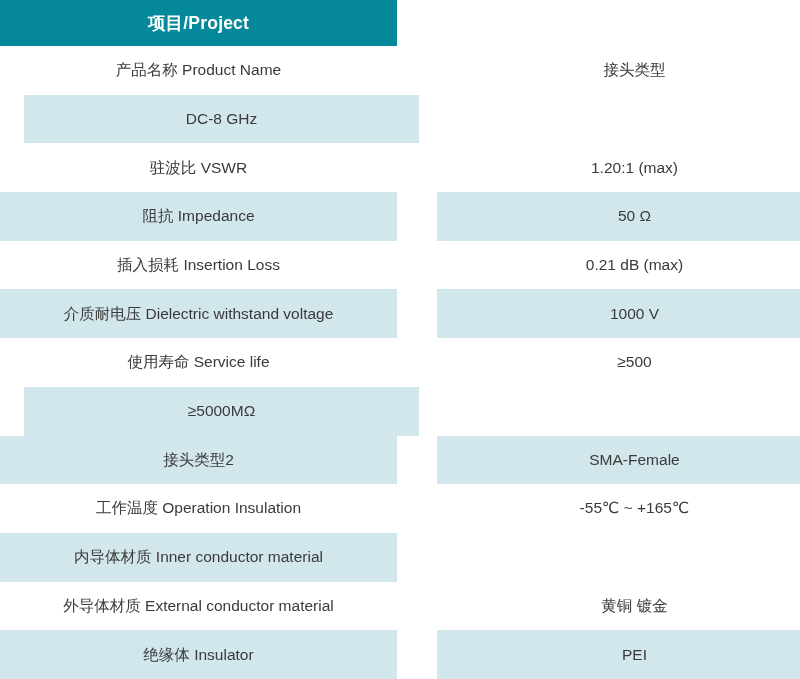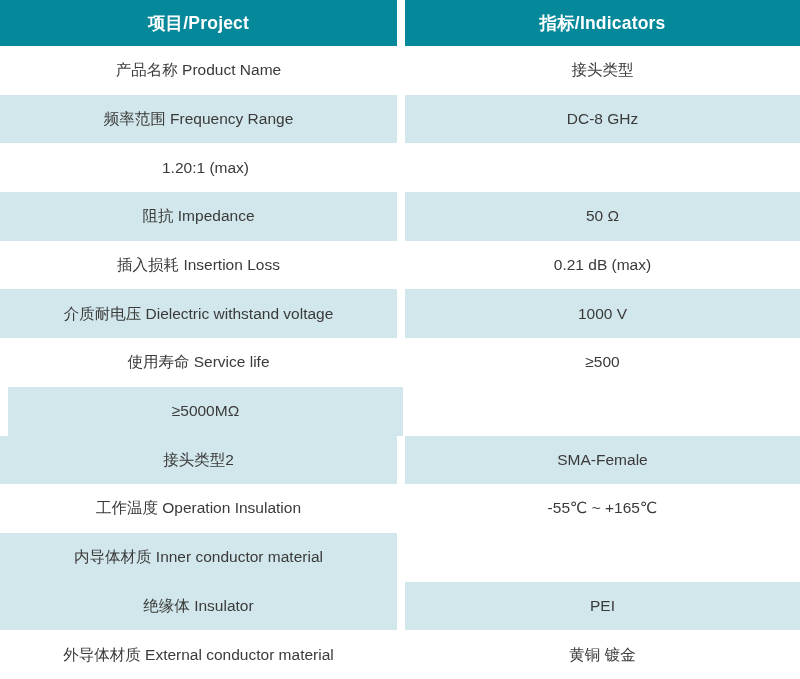--- a/index.html
+++ b/index.html
@@ -49,20 +49,21 @@
   
   .spec-body {
     display: flex;
     flex-direction: column;
     flex: 1 1 auto;
   }
   .spec-row {
     display: flex;
     flex: 1 1 0;
     min-height: 0;
+    gap: 16px;
   }
   .spec-row .cell {
     display: flex;
     align-items: center;
     justify-content: center;
     font-size: 15.5px;
     color: #3a3a3a;
     box-sizing: border-box;
     padding: 0 10px;
     line-height: 1.3;
@@ -76,38 +77,37 @@
   .spec-row.plain .cell { background: #ffffff; }
 </style>
 </head>
 <body>
 
 <div class="spec-table">
 
   <div class="spec-header">
     <div class="hcell col-project">项目/Project</div>
     <div class="hgap"></div>
-    <div class="hcell col-indicator">指标/Indicators</div>
   </div>
 
   <div class="spec-body">
 
     <div class="spec-row plain">
       <div class="cell col-project">产品名称 Product Name</div>
       <div class="rowgap"></div>
       <div class="cell col-indicator">接头类型</div>
     </div>
 
     <div class="spec-row tint">
-      <div class="cell col-project">频率范围 Frequency Range</div>
       <div class="rowgap"></div>
       <div class="cell col-indicator">DC-8 GHz</div>
     </div>
 
     <div class="spec-row plain">
+      <div class="cell col-project">驻波比 VSWR</div>
       <div class="rowgap"></div>
       <div class="cell col-indicator">1.20:1 (max)</div>
     </div>
 
     <div class="spec-row tint">
       <div class="cell col-project">阻抗 Impedance</div>
       <div class="rowgap"></div>
       <div class="cell col-indicator">50 Ω</div>
     </div>
 
@@ -145,26 +145,26 @@
       <div class="cell col-project">工作温度 Operation Insulation</div>
       <div class="rowgap"></div>
       <div class="cell col-indicator">-55℃ ~ +165℃</div>
     </div>
 
     <div class="spec-row tint">
       <div class="cell col-project">内导体材质 Inner conductor material</div>
       <div class="rowgap"></div>
     </div>
 
+    <div class="spec-row plain">
+      <div class="cell col-project">外导体材质 External conductor material</div>
+      <div class="rowgap"></div>
+      <div class="cell col-indicator">黄铜 镀金</div>
+    </div>
+
     <div class="spec-row tint">
       <div class="cell col-project">绝缘体 Insulator</div>
       <div class="rowgap"></div>
       <div class="cell col-indicator">PEI</div>
     </div>
 
-    <div class="spec-row plain">
-      <div class="cell col-project">外导体材质 External conductor material</div>
-      <div class="rowgap"></div>
-      <div class="cell col-indicator">黄铜 镀金</div>
-    </div>
-
   </div>
 </div>
 
 </body></html>

